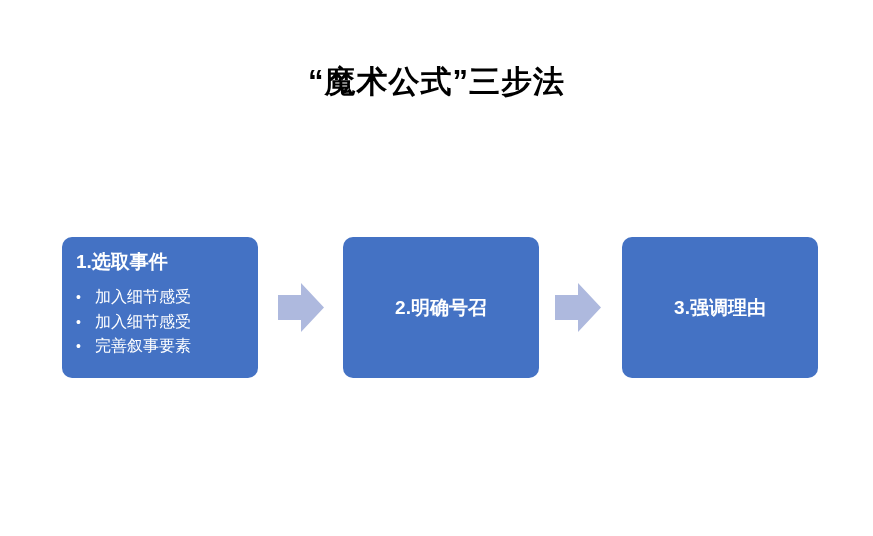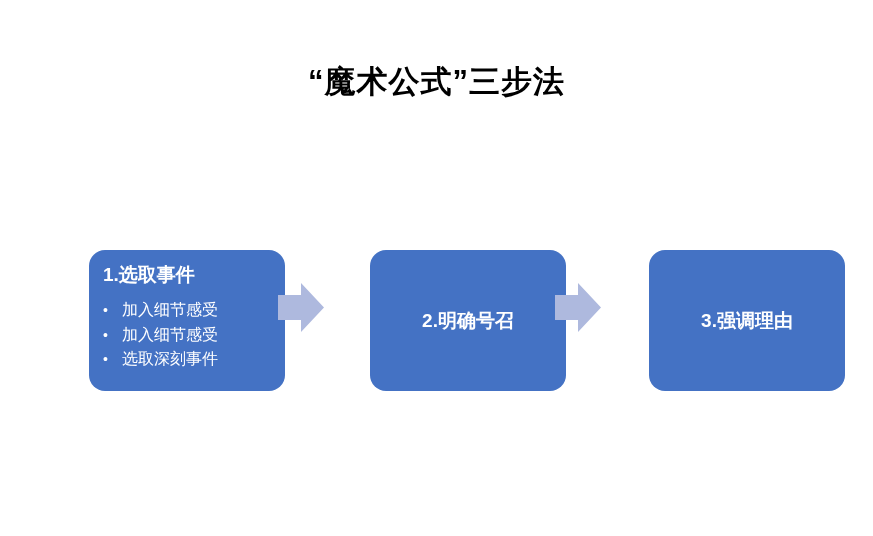--- a/index.html
+++ b/index.html
@@ -22,28 +22,27 @@
     width: 100%;
     text-align: center;
     font-size: 31px;
     line-height: 44px;
     font-weight: bold;
     color: #000000;
     letter-spacing: 1px;
   }
   .step-box {
     position: absolute;
-    top: 250px;
+    top: 237px;
     height: 141px;
     width: 196px;
     background: #4472C4;
-    border-radius: 16px;
+    border-radius: 10px;
     color: #ffffff;
     box-sizing: border-box;
-    margin-left: 27px;
   }
   .step-box.detail {
     left: 62px;
     padding: 13px 10px 0 14px;
   }
   .step-box.centered {
     display: flex;
     align-items: center;
     justify-content: center;
   }
@@ -99,21 +98,21 @@
       <li class="bullet-item">
         <span class="bullet-dot">•</span>
         <span>加入细节感受</span>
       </li>
       <li class="bullet-item">
         <span class="bullet-dot">•</span>
         <span>加入细节感受</span>
       </li>
       <li class="bullet-item">
         <span class="bullet-dot">•</span>
-        <span>选取深刻事件</span>
+        <span>完善叙事要素</span>
       </li>
     </ul>
   </div>
 
   <svg class="flow-arrow arrow-1" viewBox="0 0 46 49">
     <polygon class="arrow-shape" fill="#AEB9DE" points="0,12 23,12 23,0 46,24.5 23,49 23,37 0,37"></polygon>
   </svg>
 
   <div class="step-box centered step-2" style="background: rgb(68, 114, 196); color: rgb(255, 255, 255);">
     <div class="step-label">2.明确号召</div>

